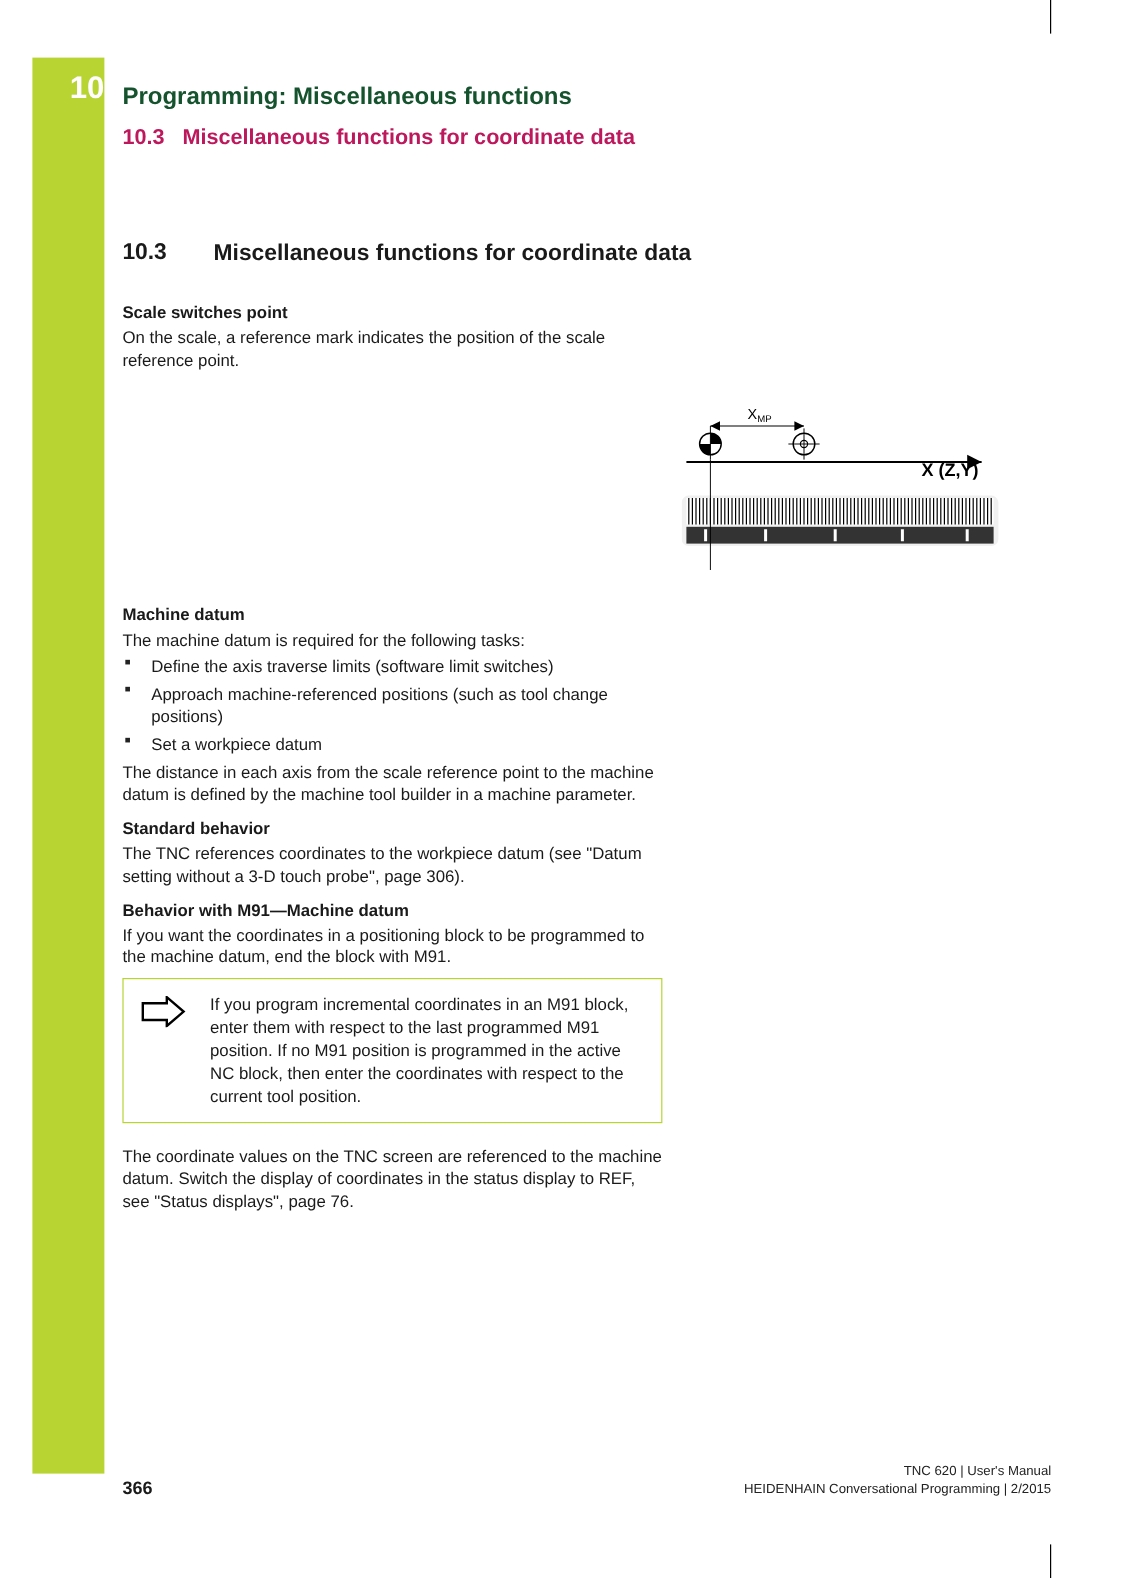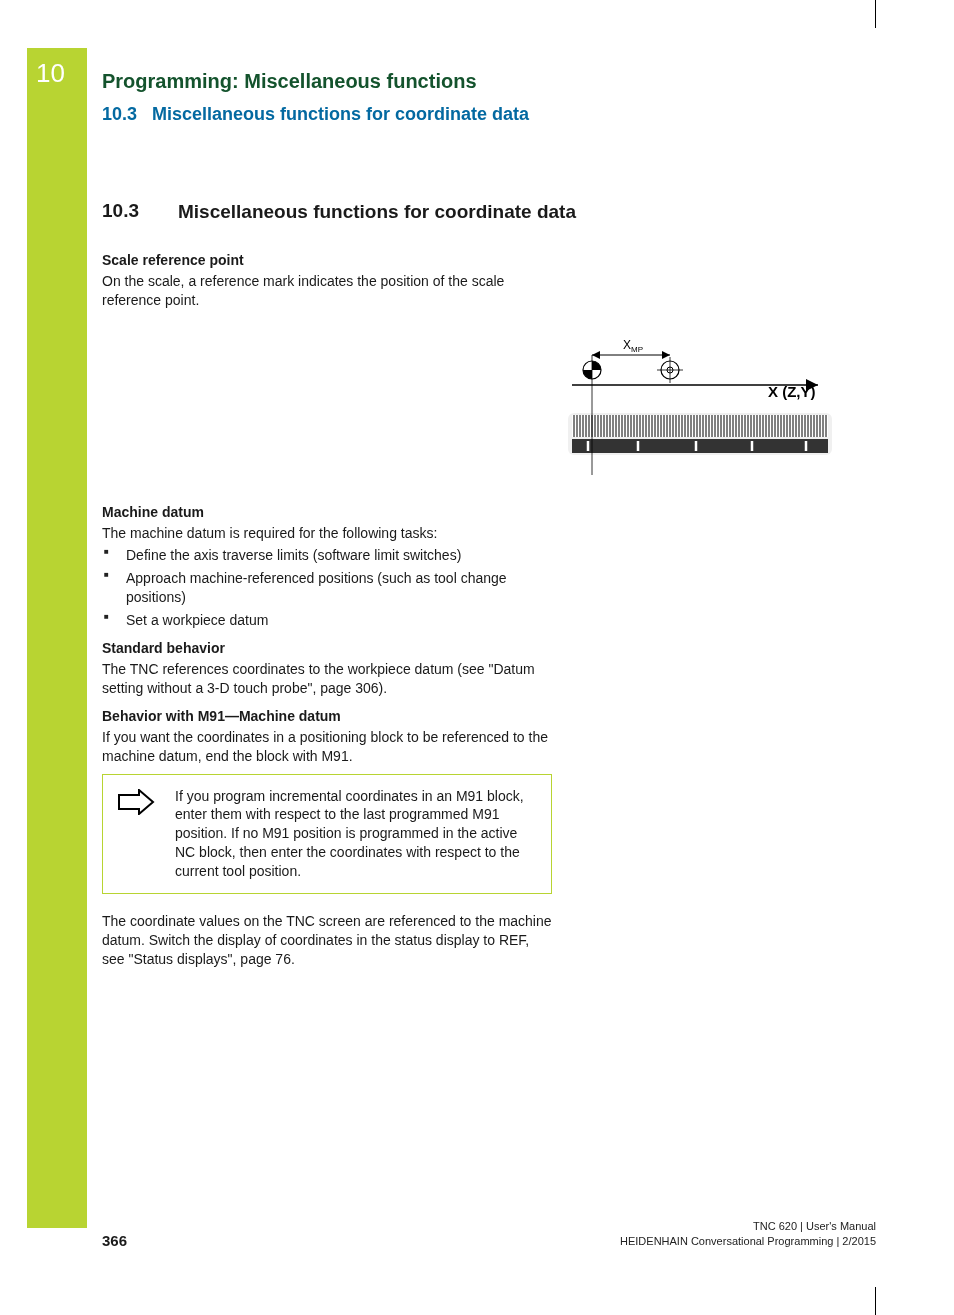--- a/index.html
+++ b/index.html
@@ -1,23 +1,23 @@
 <!DOCTYPE html>
 <html><head>
 <meta charset="utf-8">
 <style>
   * { box-sizing: border-box; margin: 0; padding: 0; }
   html, body { width: 954px; height: 1315px; background: #fff; font-family: Arial, Helvetica, sans-serif; color: #1a1a1a; }
   .page { position: relative; width: 954px; height: 1315px; }
   .crop-top { position: absolute; top: 0; left: 875px; width: 1px; height: 28px; background: #000; }
   .crop-bot { position: absolute; bottom: 0; left: 875px; width: 1px; height: 28px; background: #000; }
   .green-bar { position: absolute; left: 27px; top: 48px; width: 60px; height: 1180px; background: #b8d432; }
-  .chapter-num { position: absolute; left: 27px; top: 58px; width: 60px; text-align: right; padding-right: 22px; font-size: 26px; font-weight: normal; color: #fff; }
+  .chapter-num { position: absolute; left: 27px; top: 58px; width: 60px; text-align: right; padding-right: 0; font-size: 26px; font-weight: bold; color: #fff; }
   .chapter-title { position: absolute; left: 102px; top: 70px; font-size: 20px; font-weight: bold; color: #14532d; }
-  .subheader { position: absolute; left: 102px; top: 104px; font-size: 18px; font-weight: bold; color: #0369a1; }
+  .subheader { position: absolute; left: 102px; top: 104px; font-size: 18px; font-weight: bold; color: #be185d; }
   .content { position: absolute; left: 102px; top: 200px; width: 740px; }
   .section-row { display: flex; margin-bottom: 28px; }
   .sec-num { font-size: 19px; font-weight: bold; width: 76px; flex: none; }
   .sec-title { font-size: 19px; font-weight: bold; line-height: 1.25; }
   .subhead-a { font-size: 16px; font-weight: bold; margin-bottom: 14px; line-height: 1.25; }
   .subhead-b { font-size: 14px; font-weight: bold; margin-bottom: 4px; margin-top: 10px; }
   .body-text { font-size: 14px; line-height: 1.35; margin-bottom: 4px; max-width: 450px; }
   .col-left { width: 450px; flex: none; }
   .col-right { position: absolute; left: 568px; top: 335px; width: 270px; }
   ul.bullets { list-style: none; padding-left: 20px; margin-top: 2px; margin-bottom: 4px; }
@@ -46,38 +46,39 @@
   </div>
 
   <div class="content">
     <div class="section-row">
       <div class="sec-num">10.3</div>
       <div class="sec-title">Miscellaneous functions for coordinate data</div>
     </div>
 
 
     <div class="col-left">
-      <div class="subhead-b">Scale reference point</div>
+      <div class="subhead-b">Scale switches point</div>
       <div class="body-text">On the scale, a reference mark indicates the position of the scale reference point.</div>
 
       <div style="height:180px"></div>
 
       <div class="subhead-b">Machine datum</div>
       <div class="body-text">The machine datum is required for the following tasks:</div>
       <ul class="bullets">
         <li>Define the axis traverse limits (software limit switches)</li>
         <li>Approach machine-referenced positions (such as tool change positions)</li>
         <li>Set a workpiece datum</li>
       </ul>
+      <div class="body-text">The distance in each axis from the scale reference point to the machine datum is defined by the machine tool builder in a machine parameter.</div>
 
       <div class="subhead-b">Standard behavior</div>
       <div class="body-text">The TNC references coordinates to the workpiece datum (see "Datum setting without a 3-D touch probe", page 306).</div>
 
       <div class="subhead-b">Behavior with M91—Machine datum</div>
-      <div class="body-text">If you want the coordinates in a positioning block to be referenced to the machine datum, end the block with M91.</div>
+      <div class="body-text">If you want the coordinates in a positioning block to be programmed to the machine datum, end the block with M91.</div>
 
       <div class="note-box">
         <div class="note-icon">
           <svg width="40" height="26" viewBox="0 0 40 26">
             <path d="M2 6 L22 6 L22 1 L36 13 L22 25 L22 20 L2 20 Z" fill="none" stroke="#000" stroke-width="2" stroke-linejoin="miter"></path>
           </svg>
         </div>
         <div class="note-text">If you program incremental coordinates in an M91 block, enter them with respect to the last programmed M91 position. If no M91 position is programmed in the active NC block, then enter the coordinates with respect to the current tool position.</div>
       </div>
 

